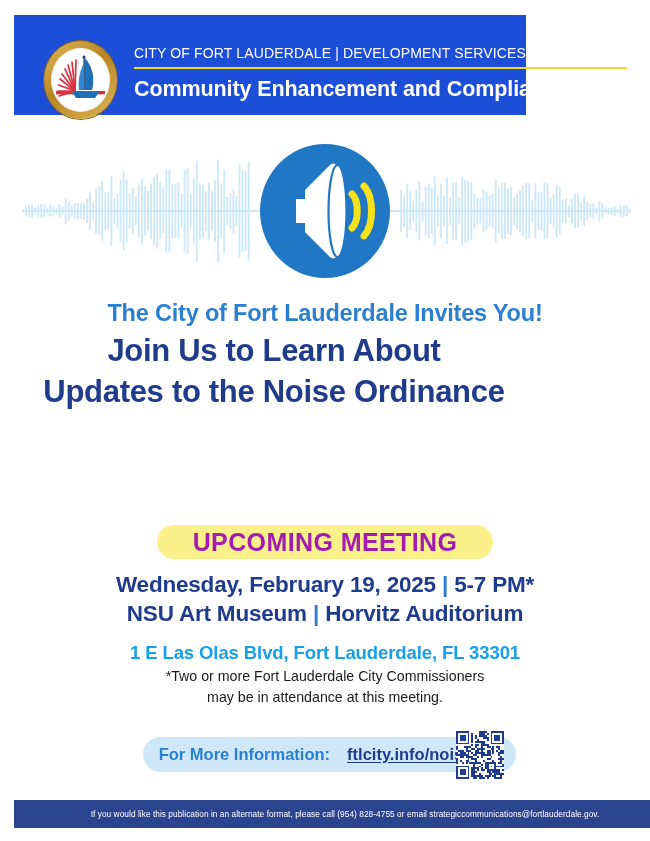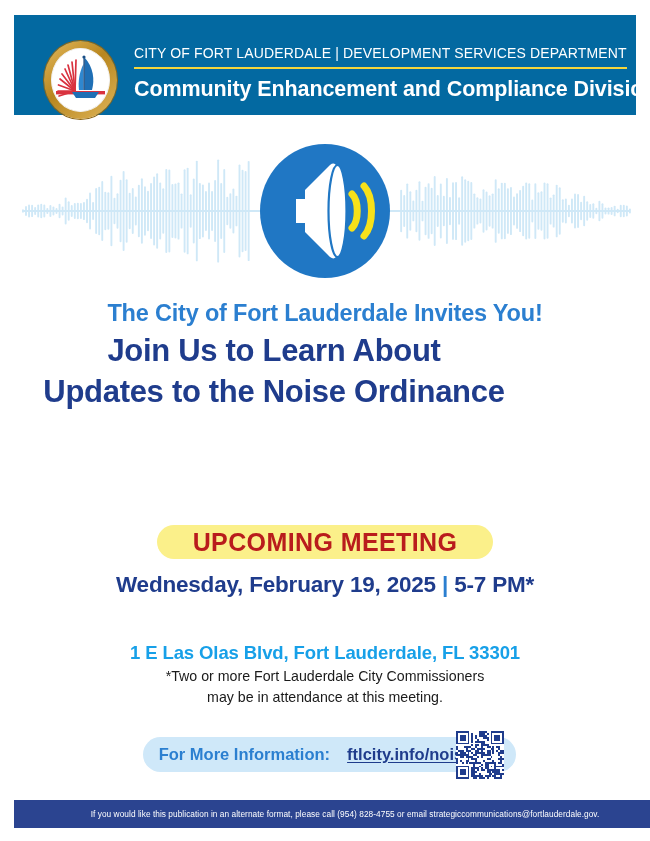--- a/index.html
+++ b/index.html
@@ -20,23 +20,23 @@
     width: 650px;
     height: 841px;
     background: #ffffff;
   }
 
   
   .header {
     position: absolute;
     left: 14px;
     top: 15px;
-    width: 622px;
+    width: 512px;
     height: 100px;
-    background: #0369a1;
+    background: #1d4ed8;
     display: flex;
     align-items: center;
   }
   .seal {
     position: absolute;
     left: 30px;
     top: 26px;
     width: 73px;
     height: 78px;
     border-radius: 50%;
@@ -150,21 +150,21 @@
     top: 525px;
     width: 336px;
     height: 34px;
     background: #fbf08a;
     border-radius: 17px;
     display: flex;
     align-items: center;
     justify-content: center;
   }
   .pill-upcoming span {
-    color: #b91c1c;
+    color: #a21caf;
     font-size: 25px;
     font-weight: 700;
     letter-spacing: 0.4px;
   }
 
   
   .meet-line {
     position: absolute;
     left: 0;
     width: 650px;
@@ -480,20 +480,25 @@
 
 
   <div class="pill-upcoming">
     <span>UPCOMING MEETING</span>
   </div>
 
   <div class="meet-line meet-1">
     <span>Wednesday, February 19, 2025</span>
     <span class="sep">|</span>
     <span>5-7 PM*</span>
+  </div>
+  <div class="meet-line meet-2">
+    <span>NSU Art Museum</span>
+    <span class="sep">|</span>
+    <span>Horvitz Auditorium</span>
   </div>
   <div class="meet-addr">1 E Las Olas Blvd, Fort Lauderdale, FL 33301</div>
 
   <div class="footnote">
     <div>*Two or more Fort Lauderdale City Commissioners</div>
     <div>may be in attendance at this meeting.</div>
   </div>
 
   <div class="pill-info">
     <span class="info-label">For More Information:</span>

